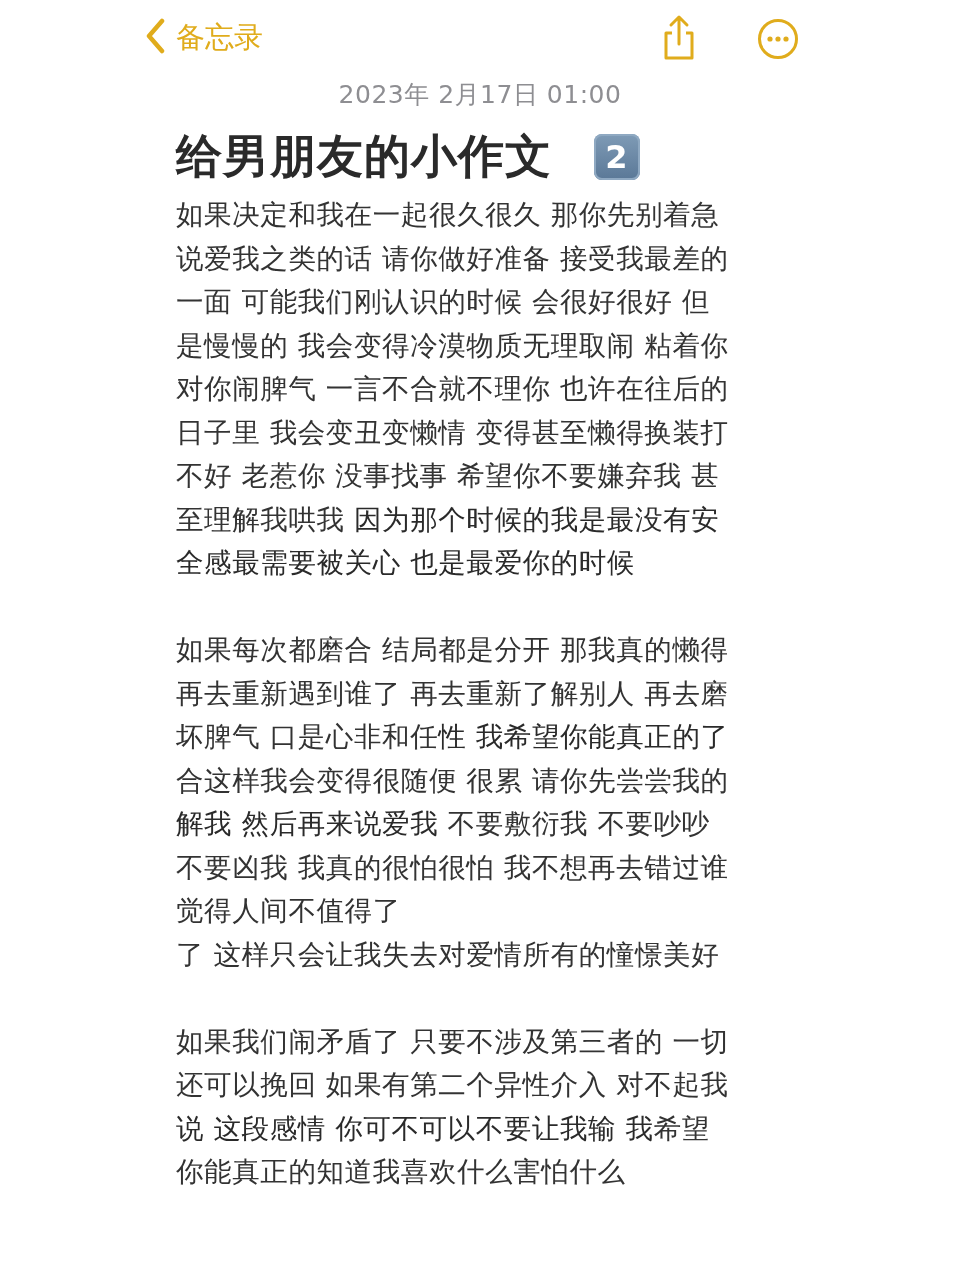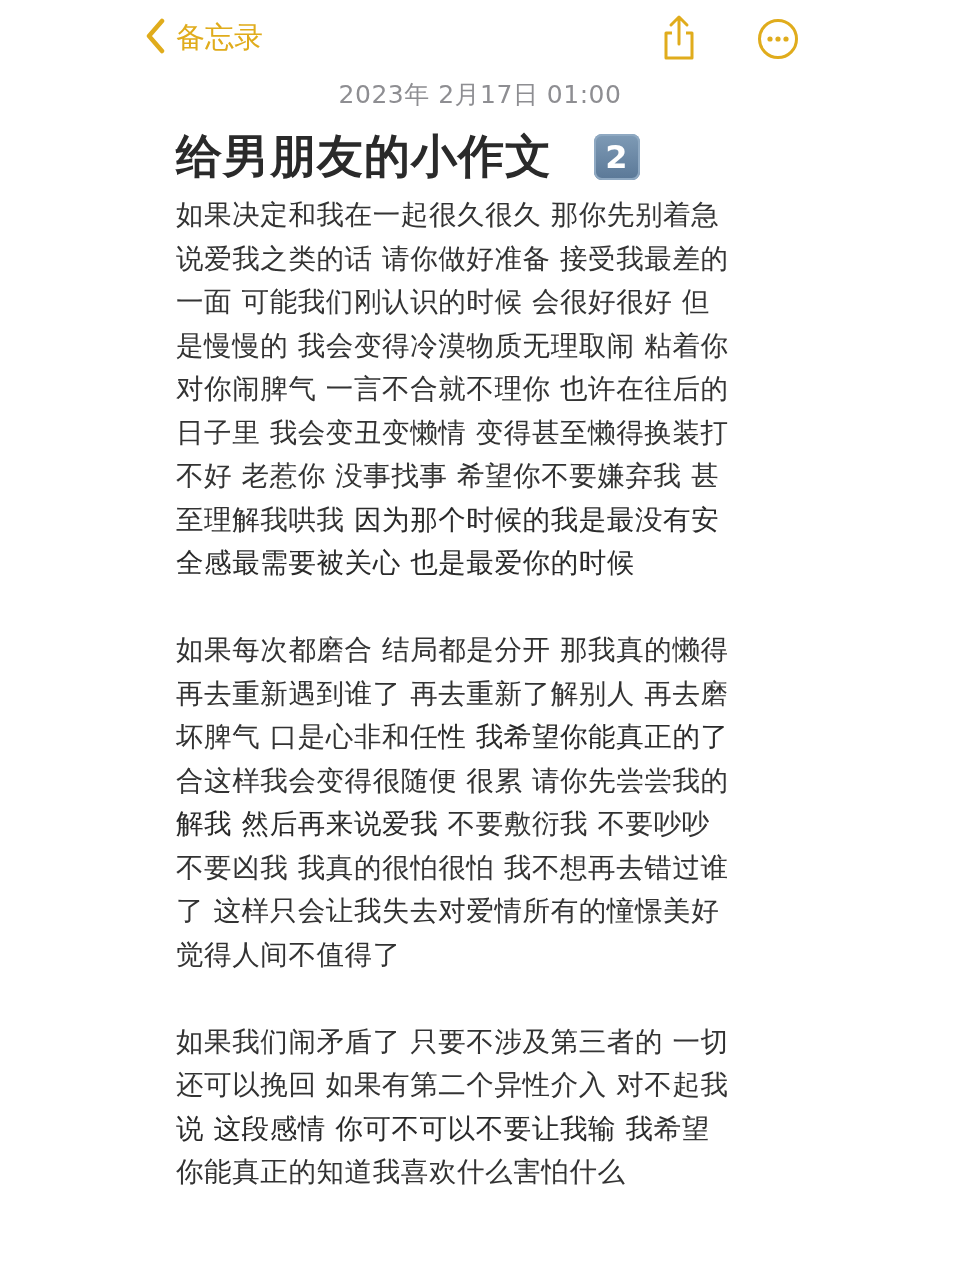--- a/index.html
+++ b/index.html
@@ -70,21 +70,21 @@
   <div class="line"><span>至理解我哄我 </span><b>因为那个时候的我是最没有安</b></div>
   <div class="line"><b>全感最需要被关心 也是最爱你的时候</b></div>
   <div class="gap"></div>
 
   <div class="line"><span>如果每次都磨合 结局都是分开 那我真的懒得</span></div>
   <div class="line"><span>再去重新遇到谁了 再去重新了解别人 再去磨</span></div>
   <div class="line"><span>坏脾气 口是心非和任</span><b>性 我希望你能真正的了</b></div>
   <div class="line"><span>合这样我会变得很随便 很累 请你先尝尝我的</span></div>
   <div class="line"><b>解我 然后再来说爱我</b><span> 不要敷衍我 不要吵吵</span></div>
   <div class="line"><span>不要凶我 我真的很怕很怕 我不想再去错过谁</span></div>
+  <div class="line"><span>觉得人间不值得了</span></div>
   <div class="line"><span>了 这样只会让我失去对爱情所有的憧憬美好</span></div>
-  <div class="line"><span>觉得人间不值得了</span></div>
   <div class="gap"></div>
 
   <div class="line"><span>如果我们闹矛盾了 只要不涉及第三者的 一切</span></div>
   <div class="line"><span>还可以挽回 如果有第二个异性介入 对不起我</span></div>
   <div class="line"><b>说 这段感情 你可不可以不要让我输 我</b><span>希望</span></div>
   <div class="line"><span>你能真正的知道我喜欢什么害怕什么</span></div>
 </div>
 
 </body></html>

